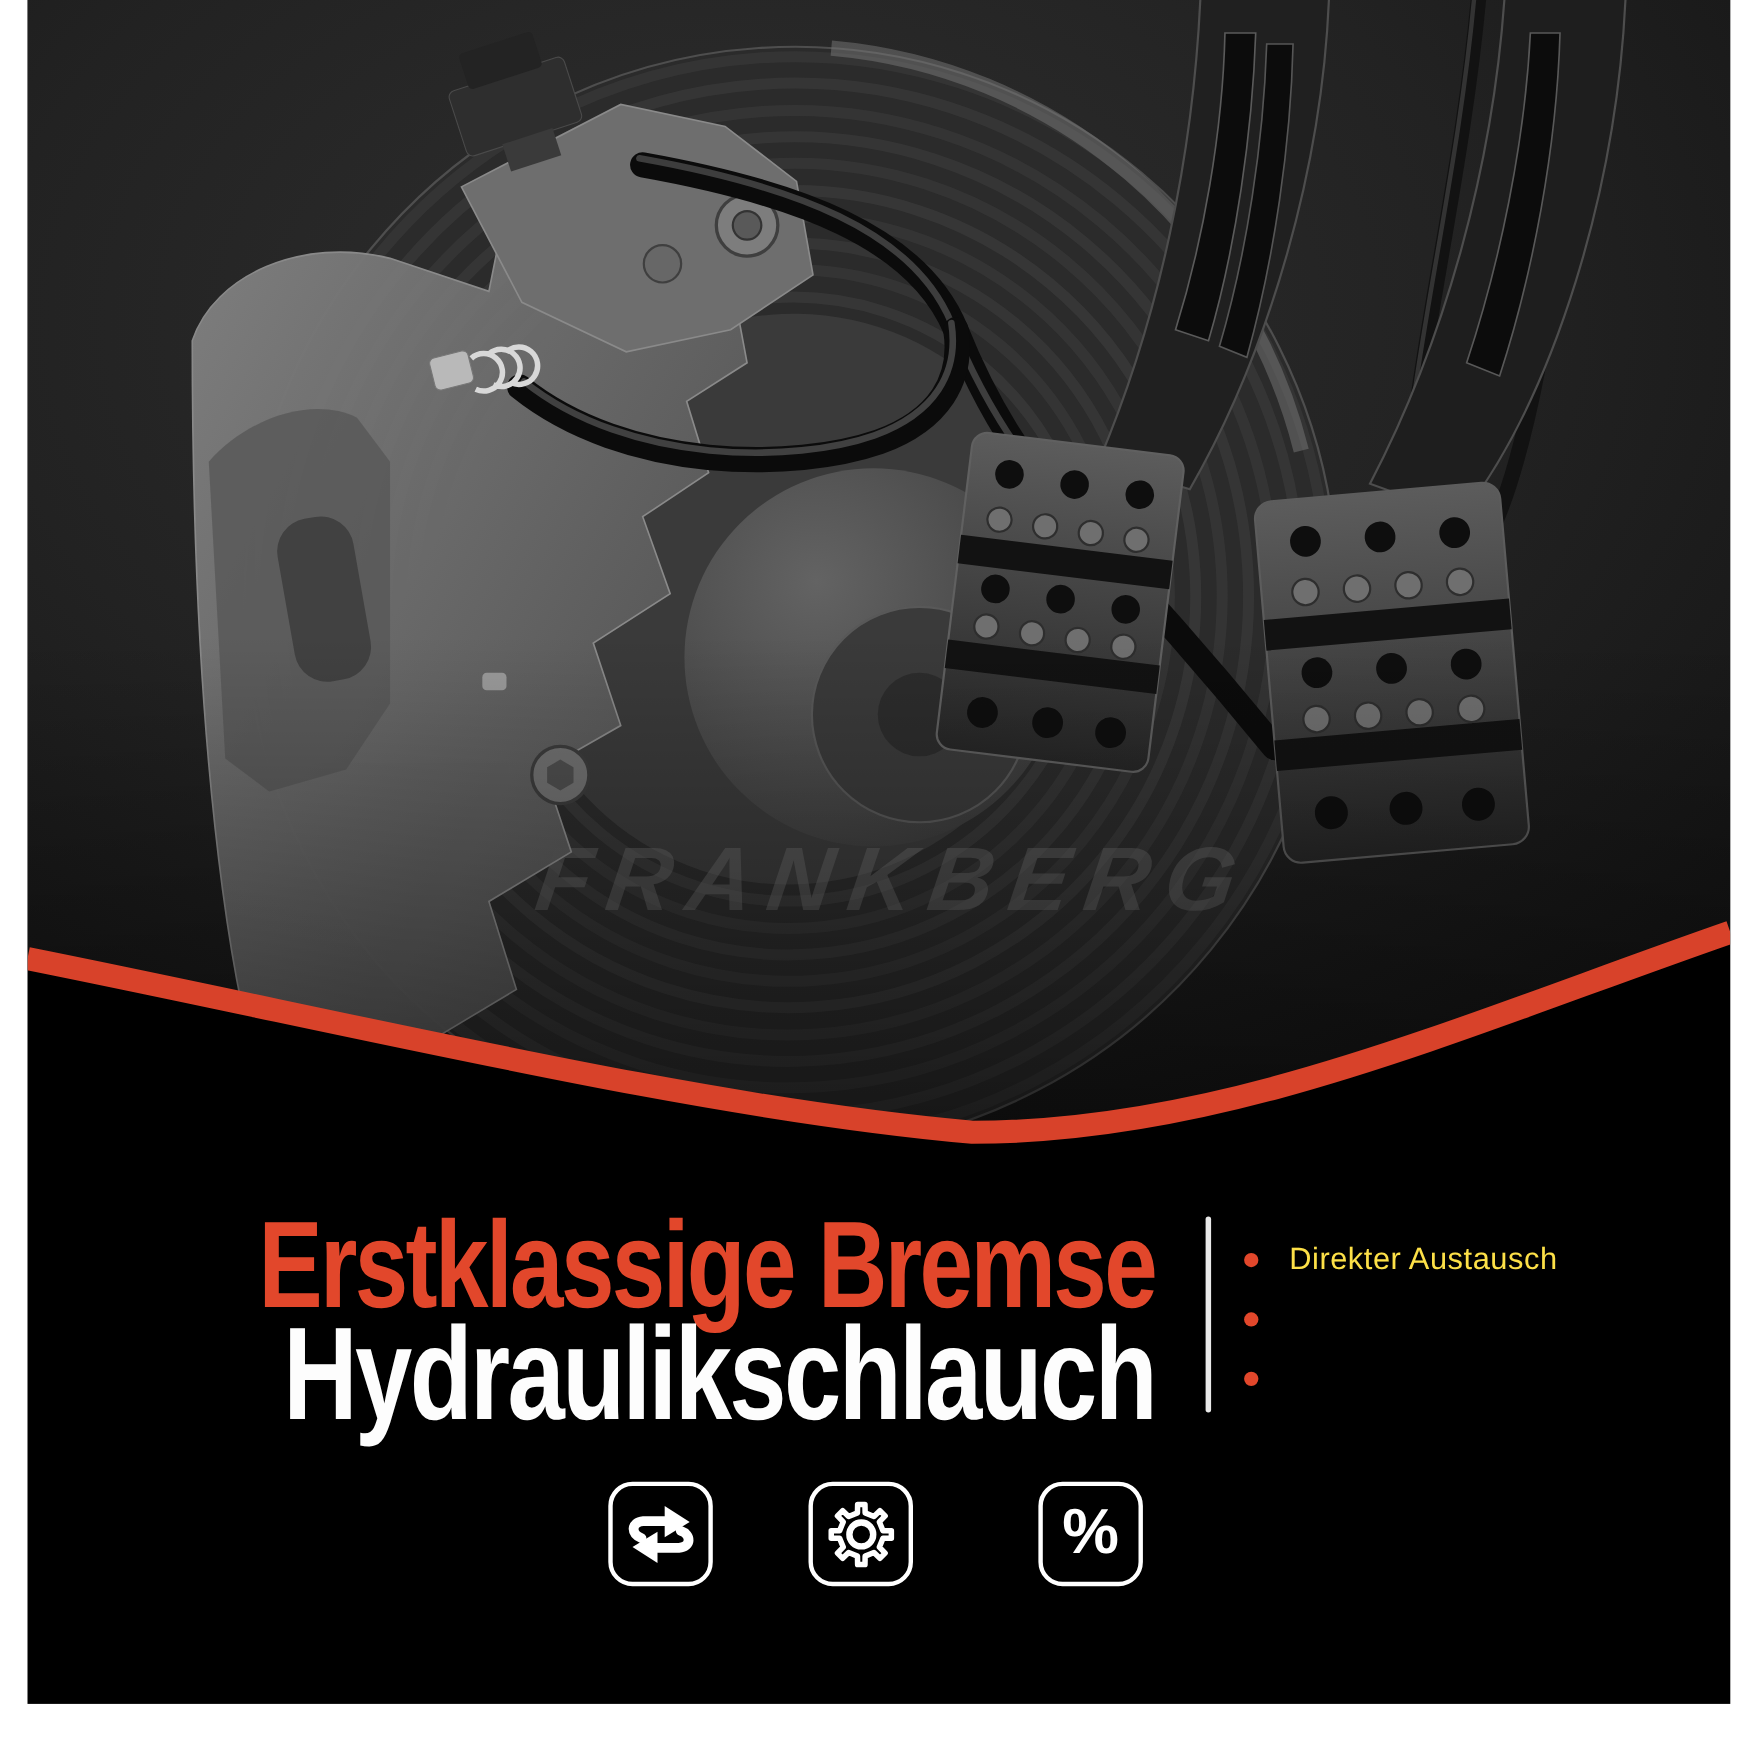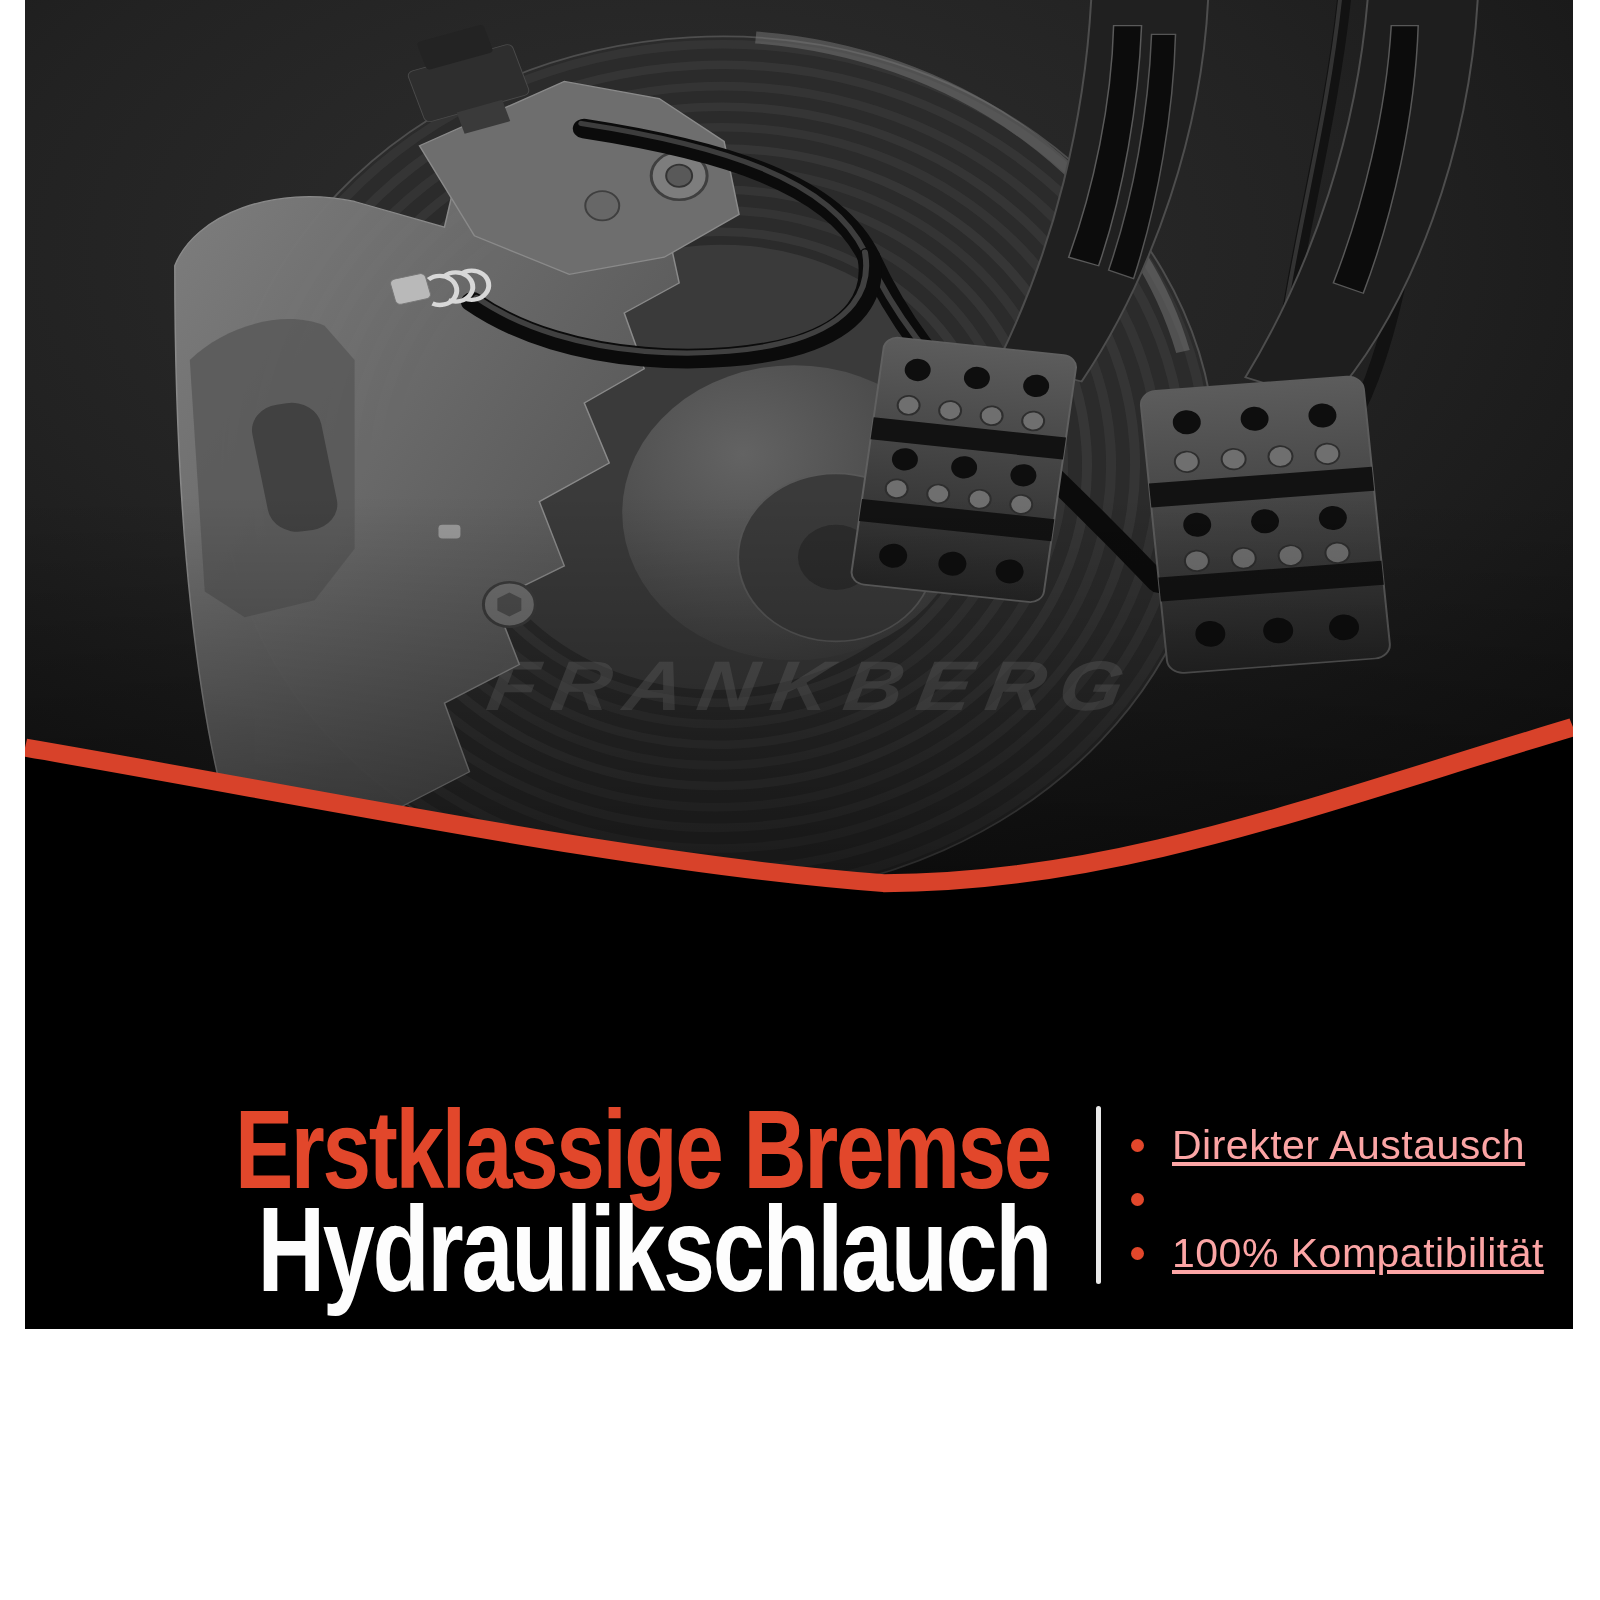--- a/index.html
+++ b/index.html
@@ -1,34 +1,34 @@
 <!DOCTYPE html>
 <html><head>
 <meta charset="utf-8">
 <style>
   html,body{margin:0;padding:0;}
   body{width:1600px;height:1600px;background:#ffffff;position:relative;
        font-family:"Liberation Sans",sans-serif;overflow:hidden;}
-  .content{position:absolute;left:25px;top:0;width:1548px;height:1329px;
+  .content{position:absolute;left:25px;top:0;width:1548px;height:1549px;
            background:#000;overflow:hidden;}
   .photo-svg{position:absolute;left:0;top:0;width:100%;height:100%;}
 
   .headline{position:absolute;right:523px;white-space:nowrap;line-height:1;
             font-weight:bold;transform:scaleX(.78);transform-origin:100% 50%;
             letter-spacing:-3px;}
   .h1{top:1094px;font-size:112px;}
   .h2{top:1189px;font-size:120px;color:#fdfdfd;}
 
   .divider{position:absolute;left:1071px;top:1106px;width:5px;height:178px;
            background:#e9e9e9;border-radius:3px;}
 
   .features{position:absolute;left:1106px;top:1118px;}
   .feature{display:flex;align-items:center;height:54px;}
   .dot{width:13px;height:13px;border-radius:50%;margin-right:28px;flex:0 0 auto;}
-  .feature-label{color:#fca5a5;font-size:41px;white-space:nowrap;letter-spacing:.5px;text-decoration:underline;}
+  .feature-label{color:#fde047;font-size:28px;white-space:nowrap;letter-spacing:.5px;}
 
   .tile{position:absolute;top:1347px;width:87px;height:87px;
         border:4px solid #fff;border-radius:22px;display:flex;
         align-items:center;justify-content:center;}
   .tile svg{display:block;}
   .pct{color:#fff;font-weight:bold;font-size:58px;line-height:1;transform:translateY(-2px);}
 </style>
 </head>
 <body>
 
@@ -199,21 +199,20 @@
   <div class="features">
     <div class="feature">
       <span class="dot" style="background: rgb(226, 71, 43);"></span>
       <span class="feature-label">Direkter Austausch</span>
     </div>
     <div class="feature">
       <span class="dot" style="background: rgb(226, 71, 43);"></span>
     </div>
     <div class="feature">
       <span class="dot" style="background: rgb(226, 71, 43);"></span>
-      <span class="feature-label">100% Kompatibilität</span>
     </div>
   </div>
 
   <div class="tile" style="left:528px">
     <svg width="78" height="78" viewBox="0 0 96 96">
       <g fill="none" stroke="#fff" stroke-width="11" stroke-linecap="round">
         <path d="M26,52 C14,48 14,34 28,33 L52,33"></path>
         <path d="M70,44 C82,48 82,62 68,63 L44,63"></path>
       </g>
       <polygon points="52,16 80,34 52,51" fill="#fff"></polygon>

